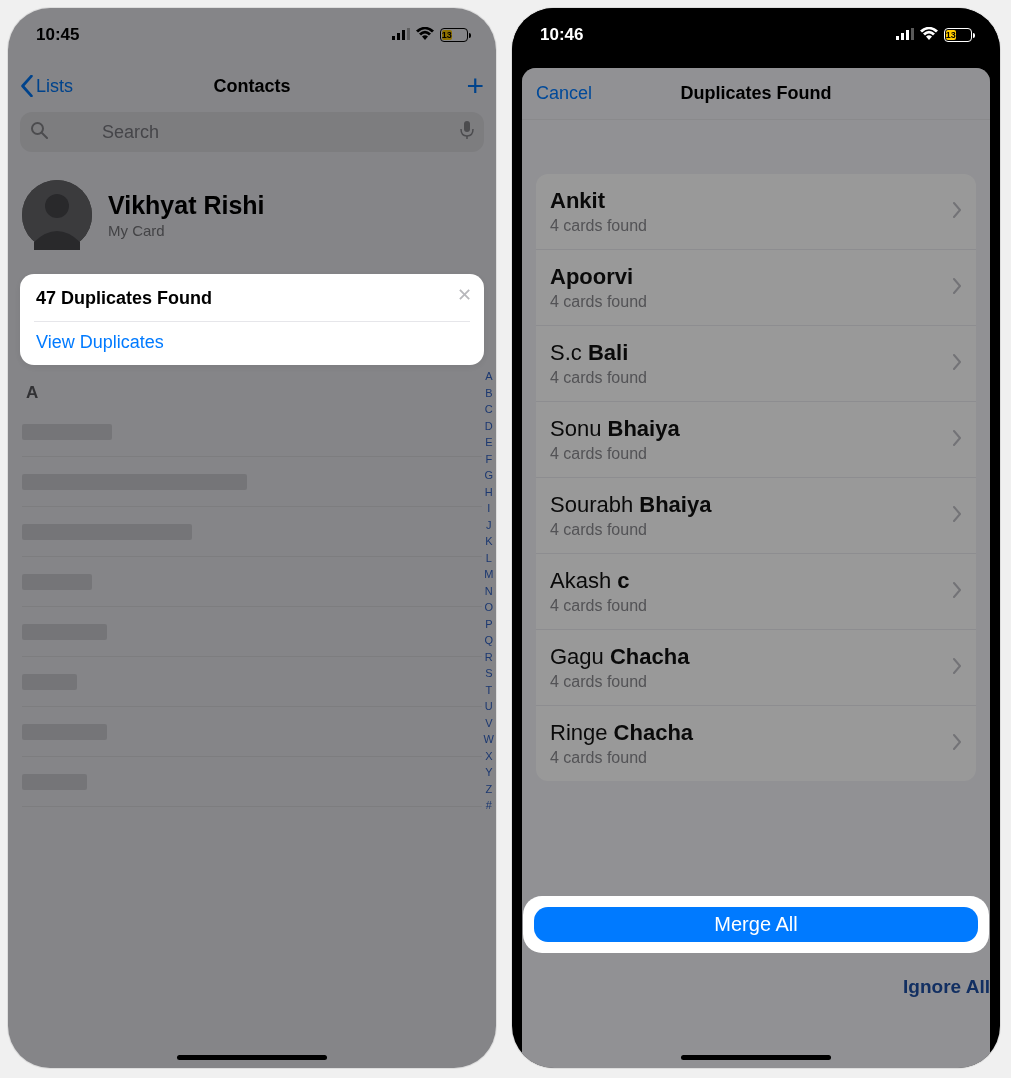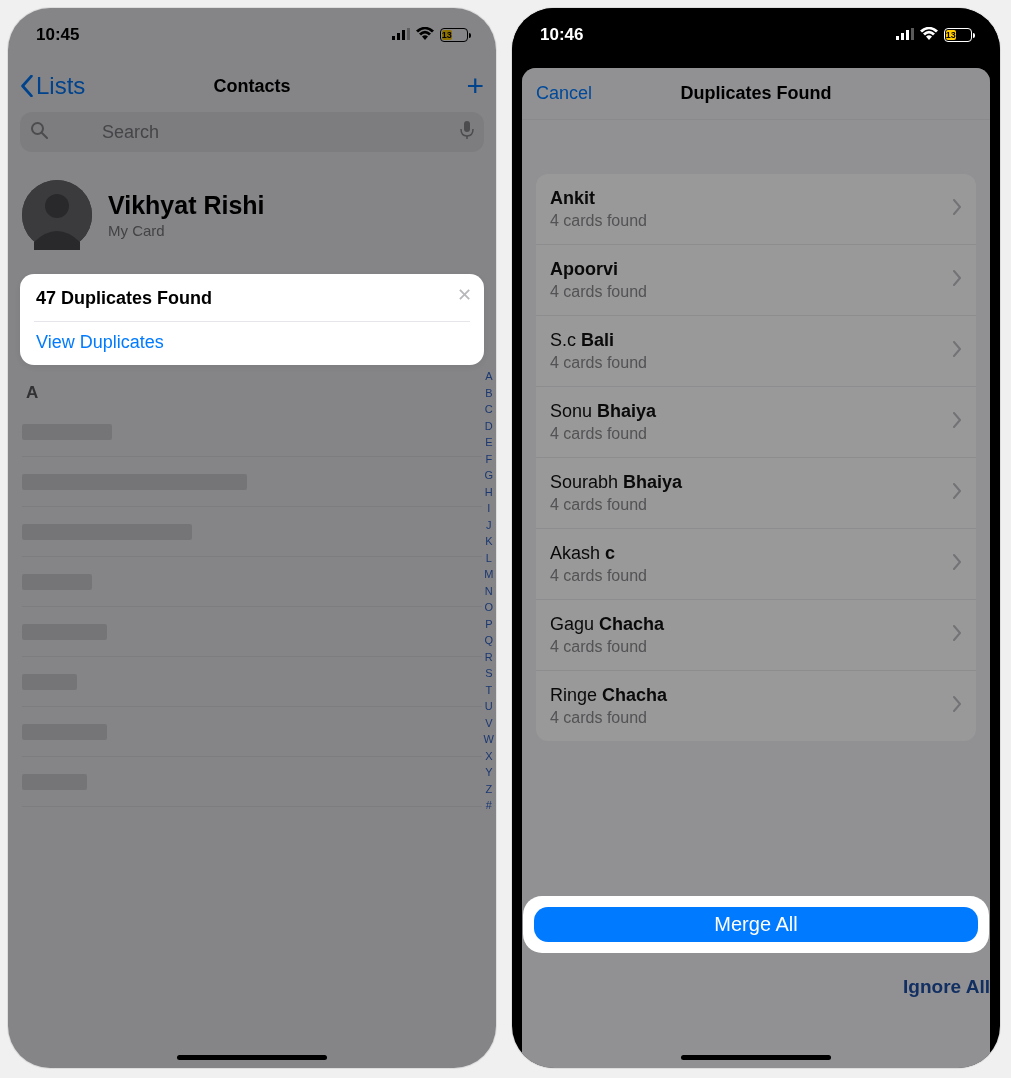--- a/index.html
+++ b/index.html
@@ -76,21 +76,21 @@
     height: 48px;
     display: flex;
     align-items: center;
     padding: 0 12px;
     position: relative;
   }
   .nav-back {
     display: flex;
     align-items: center;
     color: #007aff;
-    font-size: 24px;
+    font-size: 18px;
     gap: 2px;
   }
   .nav-back svg { width: 14px; height: 22px; }
   .nav-title {
     position: absolute;
     left: 0; right: 0;
     text-align: center;
     font-size: 18px;
     font-weight: 600;
     pointer-events: none;
@@ -233,21 +233,21 @@
   }
   .dup-row {
     display: flex;
     align-items: center;
     padding: 14px 14px;
     border-bottom: 1px solid #ececf0;
     gap: 10px;
   }
   .dup-row:last-child { border-bottom: none; }
   .dup-row .col { flex: 1; }
-  .dup-row .primary { font-size: 18px; color: #111; }
+  .dup-row .primary { font-size: 22px; color: #111; }
   .dup-row .primary b { font-weight: 700; }
   .dup-row .secondary { font-size: 16px; color: #8a8a8f; margin-top: 3px; }
   .chev { color: #c0c0c6; }
   
   .merge-panel {
     position: absolute;
     z-index: 10;
     left: 14px; right: 14px;
     bottom: 118px;
     background: #fff;

